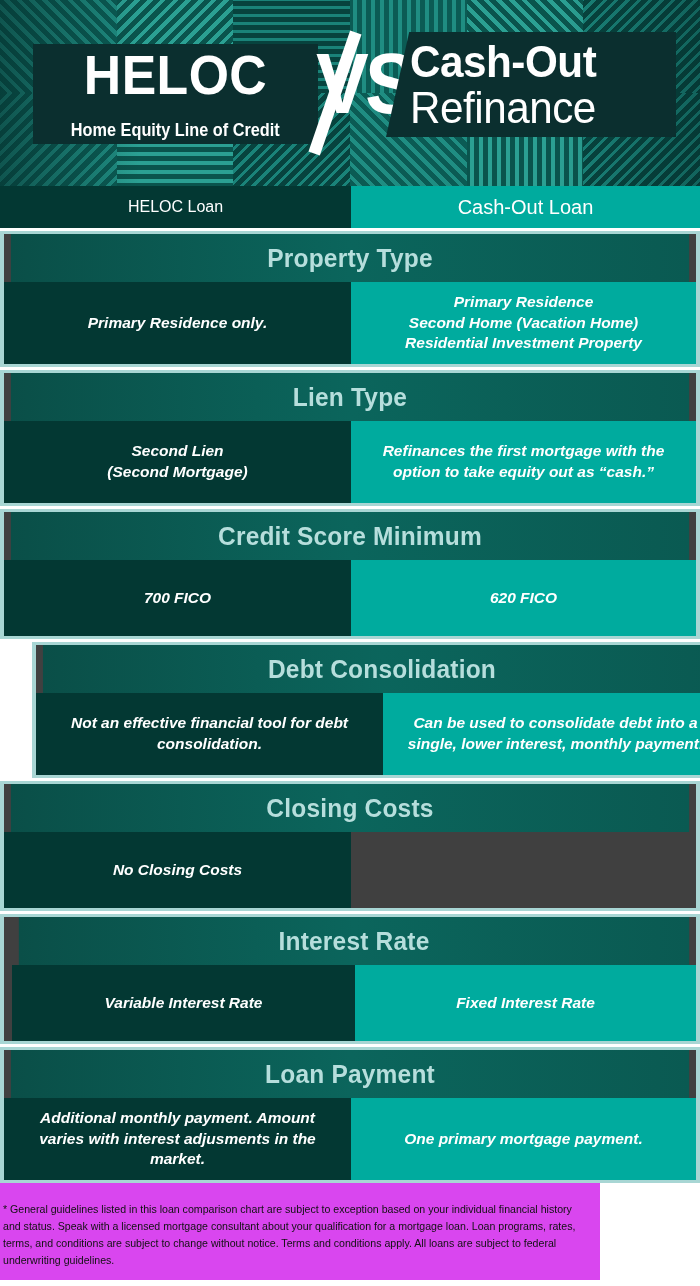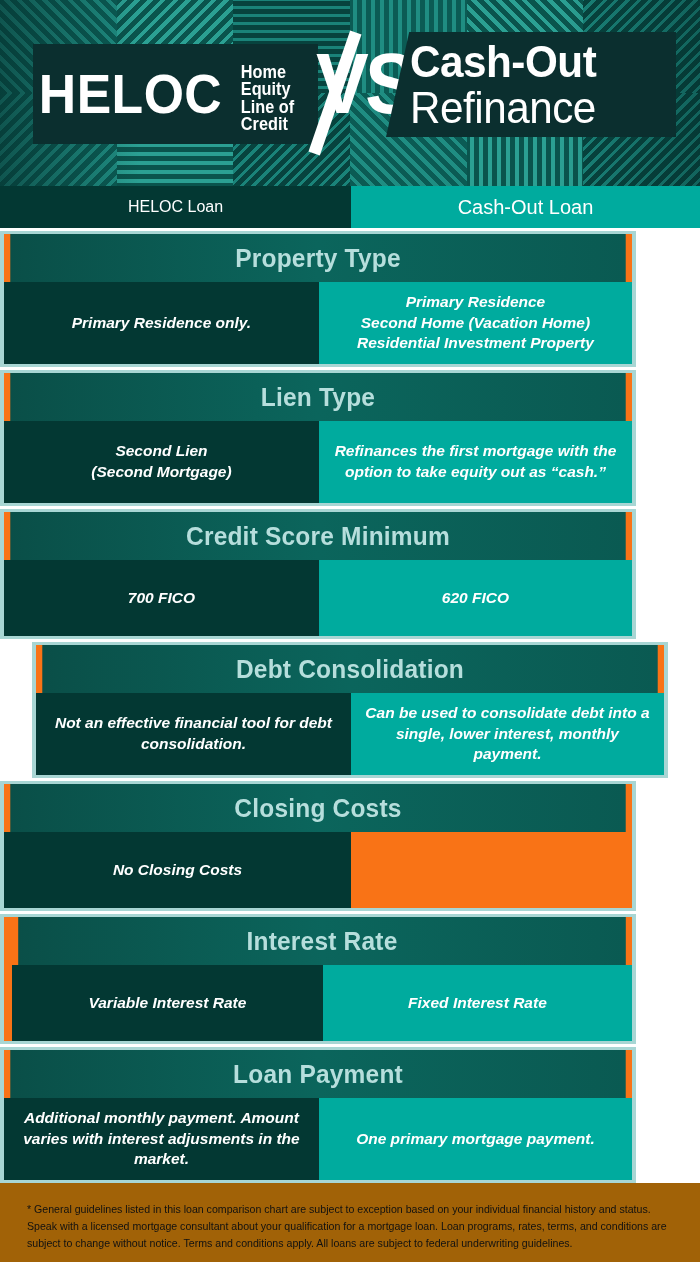--- a/index.html
+++ b/index.html
@@ -66,21 +66,21 @@
   }
 
   .heloc-box {
     position: absolute;
     left: 33px;
     top: 44px;
     width: 285px;
     height: 100px;
     background: #0b2f2f;
     display: flex;
-    flex-direction: row;
+    flex-direction: column;
     align-items: center;
     justify-content: center;
     gap: 10px;
   }
   .heloc-title {
     color: #ffffff;
     font-size: 55px;
     line-height: 1;
     font-weight: 700;
     letter-spacing: 0.5px;
@@ -184,27 +184,27 @@
     display: flex;
     align-items: center;
     justify-content: center;
     font-size: 20px;
     font-weight: 400;
     font-family: "Liberation Sans Narrow", "Liberation Sans", sans-serif;
   }
 
   .section {
     position: relative;
-    width: 636px;
+    width: 700px;
     border-top: 3px solid #a8d6d4;
     border-bottom: 3px solid #a8d6d4;
     border-left: 4px solid #a8d6d4;
     border-right: 4px solid #a8d6d4;
     margin-top: 3px;
-    background: #f97316;
+    background: #404040;
   }
   .section:first-of-type { margin-top: 3px; }
   .sec-title {
     height: 48px;
     background: linear-gradient(90deg, #0a4f48 0%, #0b655c 50%, #0a5a52 100%);
     color: #b6dedc;
     display: flex;
     align-items: center;
     justify-content: center;
     font-size: 25px;
@@ -239,23 +239,23 @@
     background: #00ab9e;
   }
 
   
   .h-tall .cell { height: 82px; }
   .h-mid  .cell { height: 82px; }
   .h-short .cell { height: 76px; }
 
   .footer {
     position: relative;
-    width: 700px;
-    padding: 18px 18px 10px 27px;
-    background: #a16207;
+    width: 600px;
+    padding: 18px 18px 10px 3px;
+    background: #d946ef;
   }
   .footer p {
     color: #111111;
     font-size: 10.6px;
     line-height: 1.62;
     font-family: "Liberation Sans Narrow", "Liberation Sans", sans-serif;
     font-weight: 400;
     text-align: left;
   }
 </style>

